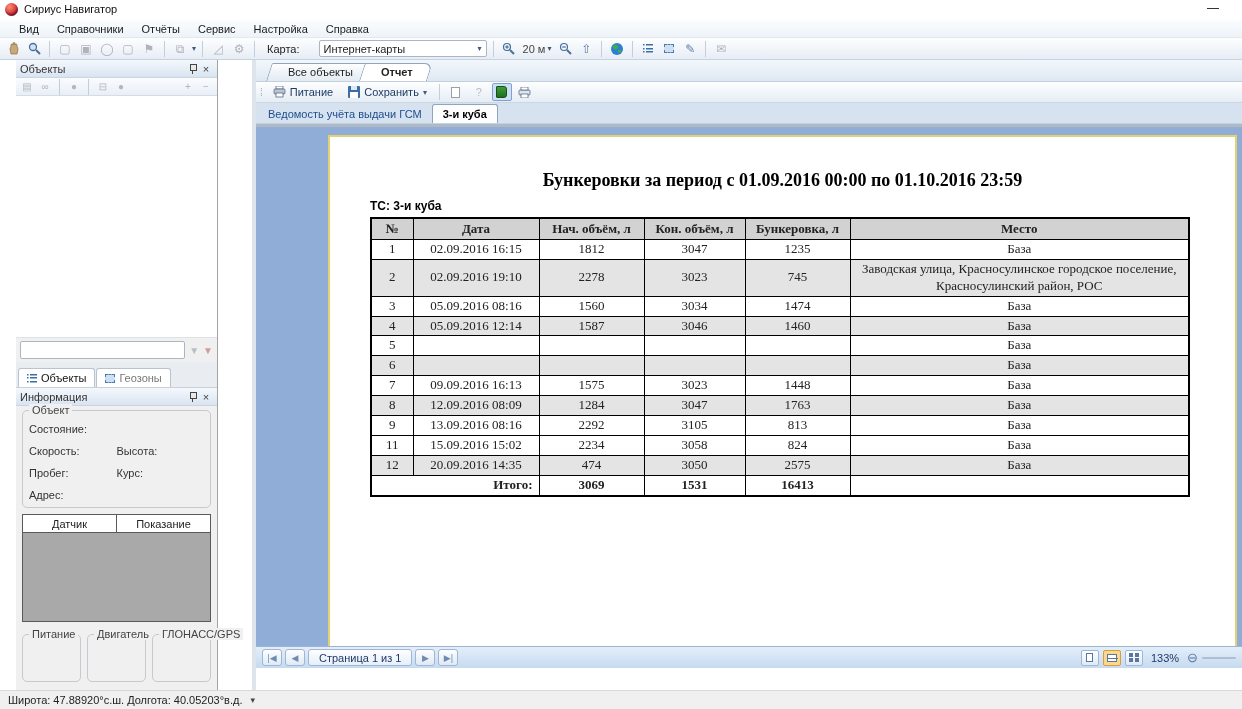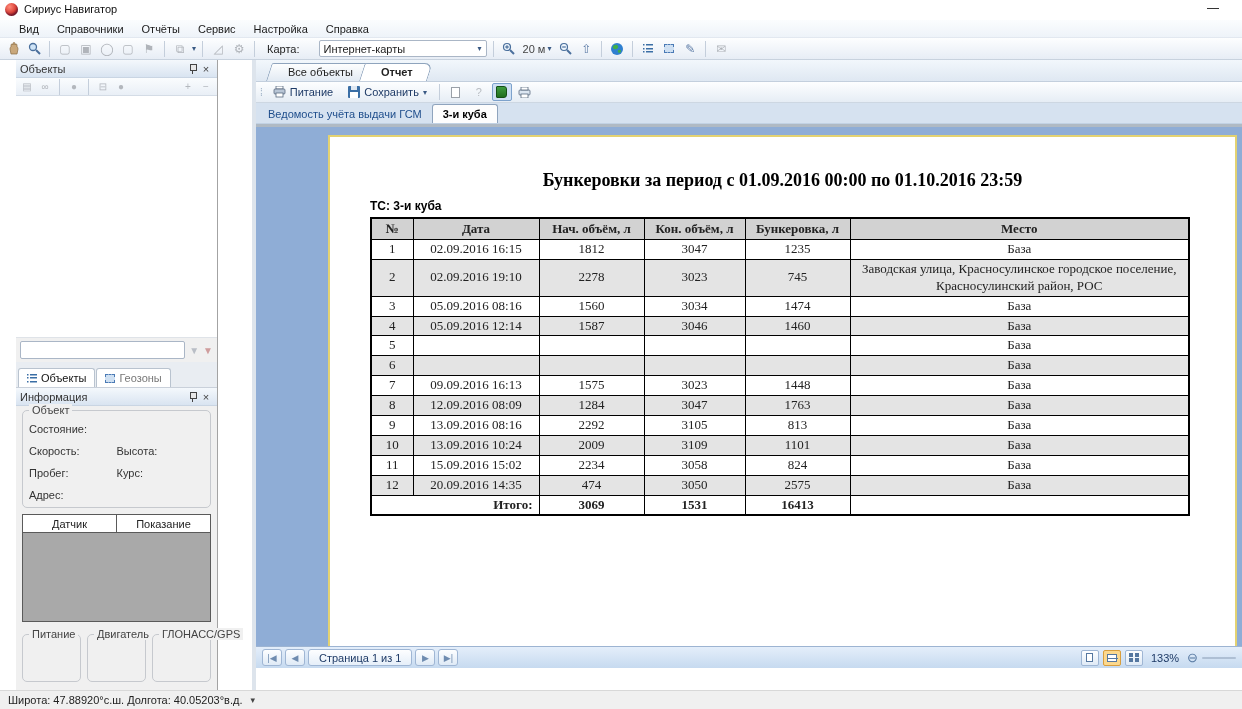--- a/index.html
+++ b/index.html
@@ -457,28 +457,20 @@
               <td>База</td>
             </tr>
             <tr>
               <td>9</td>
               <td>13.09.2016 08:16</td>
               <td>2292</td>
               <td>3105</td>
               <td>813</td>
               <td>База</td>
             </tr>
-            <tr class="shade">
-              <td>10</td>
-              <td>13.09.2016 10:24</td>
-              <td>2009</td>
-              <td>3109</td>
-              <td>1101</td>
-              <td>База</td>
-            </tr>
             <tr>
               <td>11</td>
               <td>15.09.2016 15:02</td>
               <td>2234</td>
               <td>3058</td>
               <td>824</td>
               <td>База</td>
             </tr>
             <tr class="shade">
               <td>12</td>

